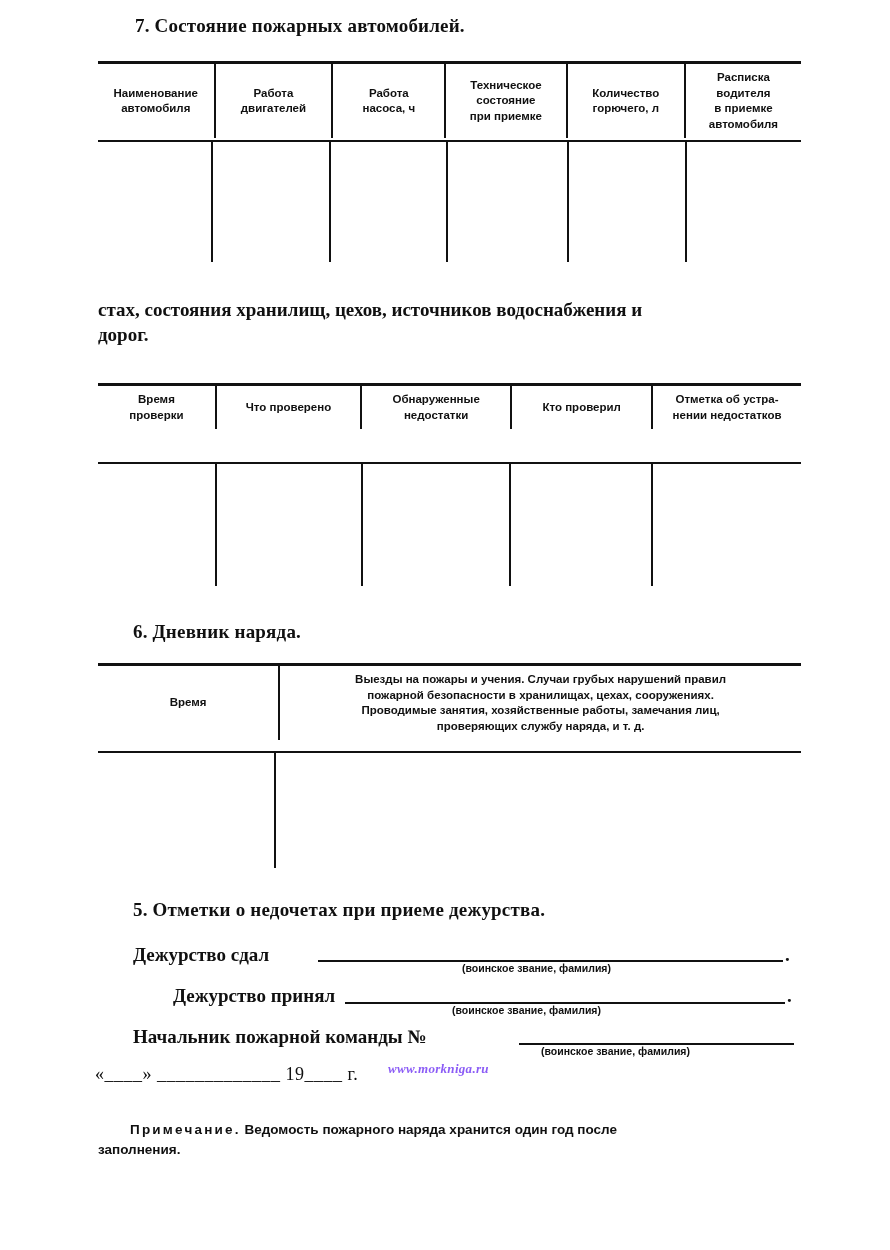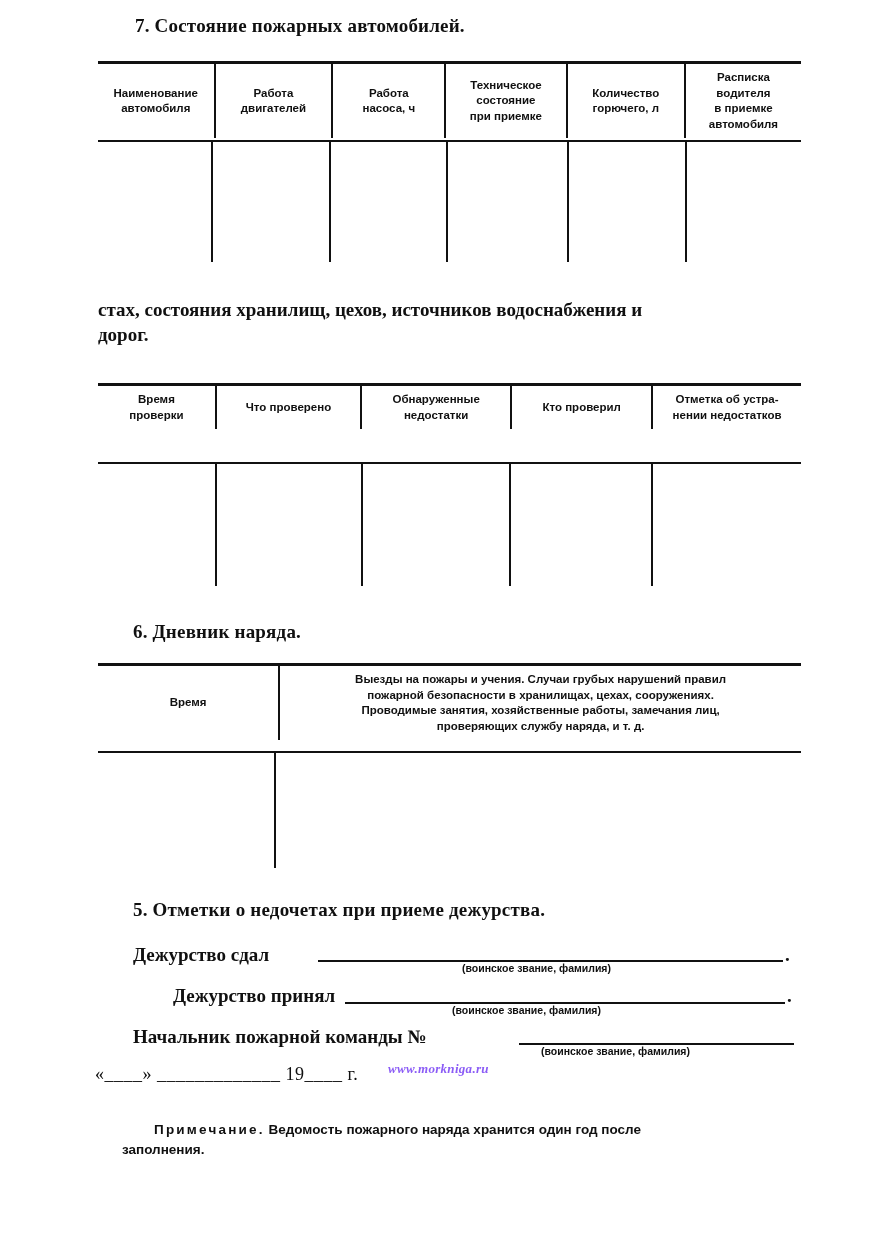--- a/index.html
+++ b/index.html
@@ -272,21 +272,21 @@
   <div class="sig-caption" style="left:452px; top:1004px;">(воинское звание, фамилия)</div>
 
   <div class="sig-line" style="left:133px; top:1026px;">Начальник пожарной команды №</div>
   <div class="sig-rule" style="left:519px; top:1043px; width:275px;"></div>
   <div class="sig-caption" style="left:541px; top:1045px;">(воинское звание, фамилия)</div>
 
   <div class="date-line" style="left:95px; top:1064px;">«____» _____________ 19____ г.</div>
 
   <div class="watermark" style="left:388px; top:1061px;">www.morkniga.ru</div>
 
-  <div class="note" style="left:98px; top:1120px; width:705px;margin-left:24px;">
+  <div class="note" style="left:98px; top:1120px; width:705px;">
     <div>
       <span style="display:inline-block; width:32px;"></span><span class="sp">Примечание.</span>
       <span>Ведомость пожарного наряда хранится один год после</span>
     </div>
     <div>заполнения.</div>
   </div>
 
 </div>
 
 </body></html>

